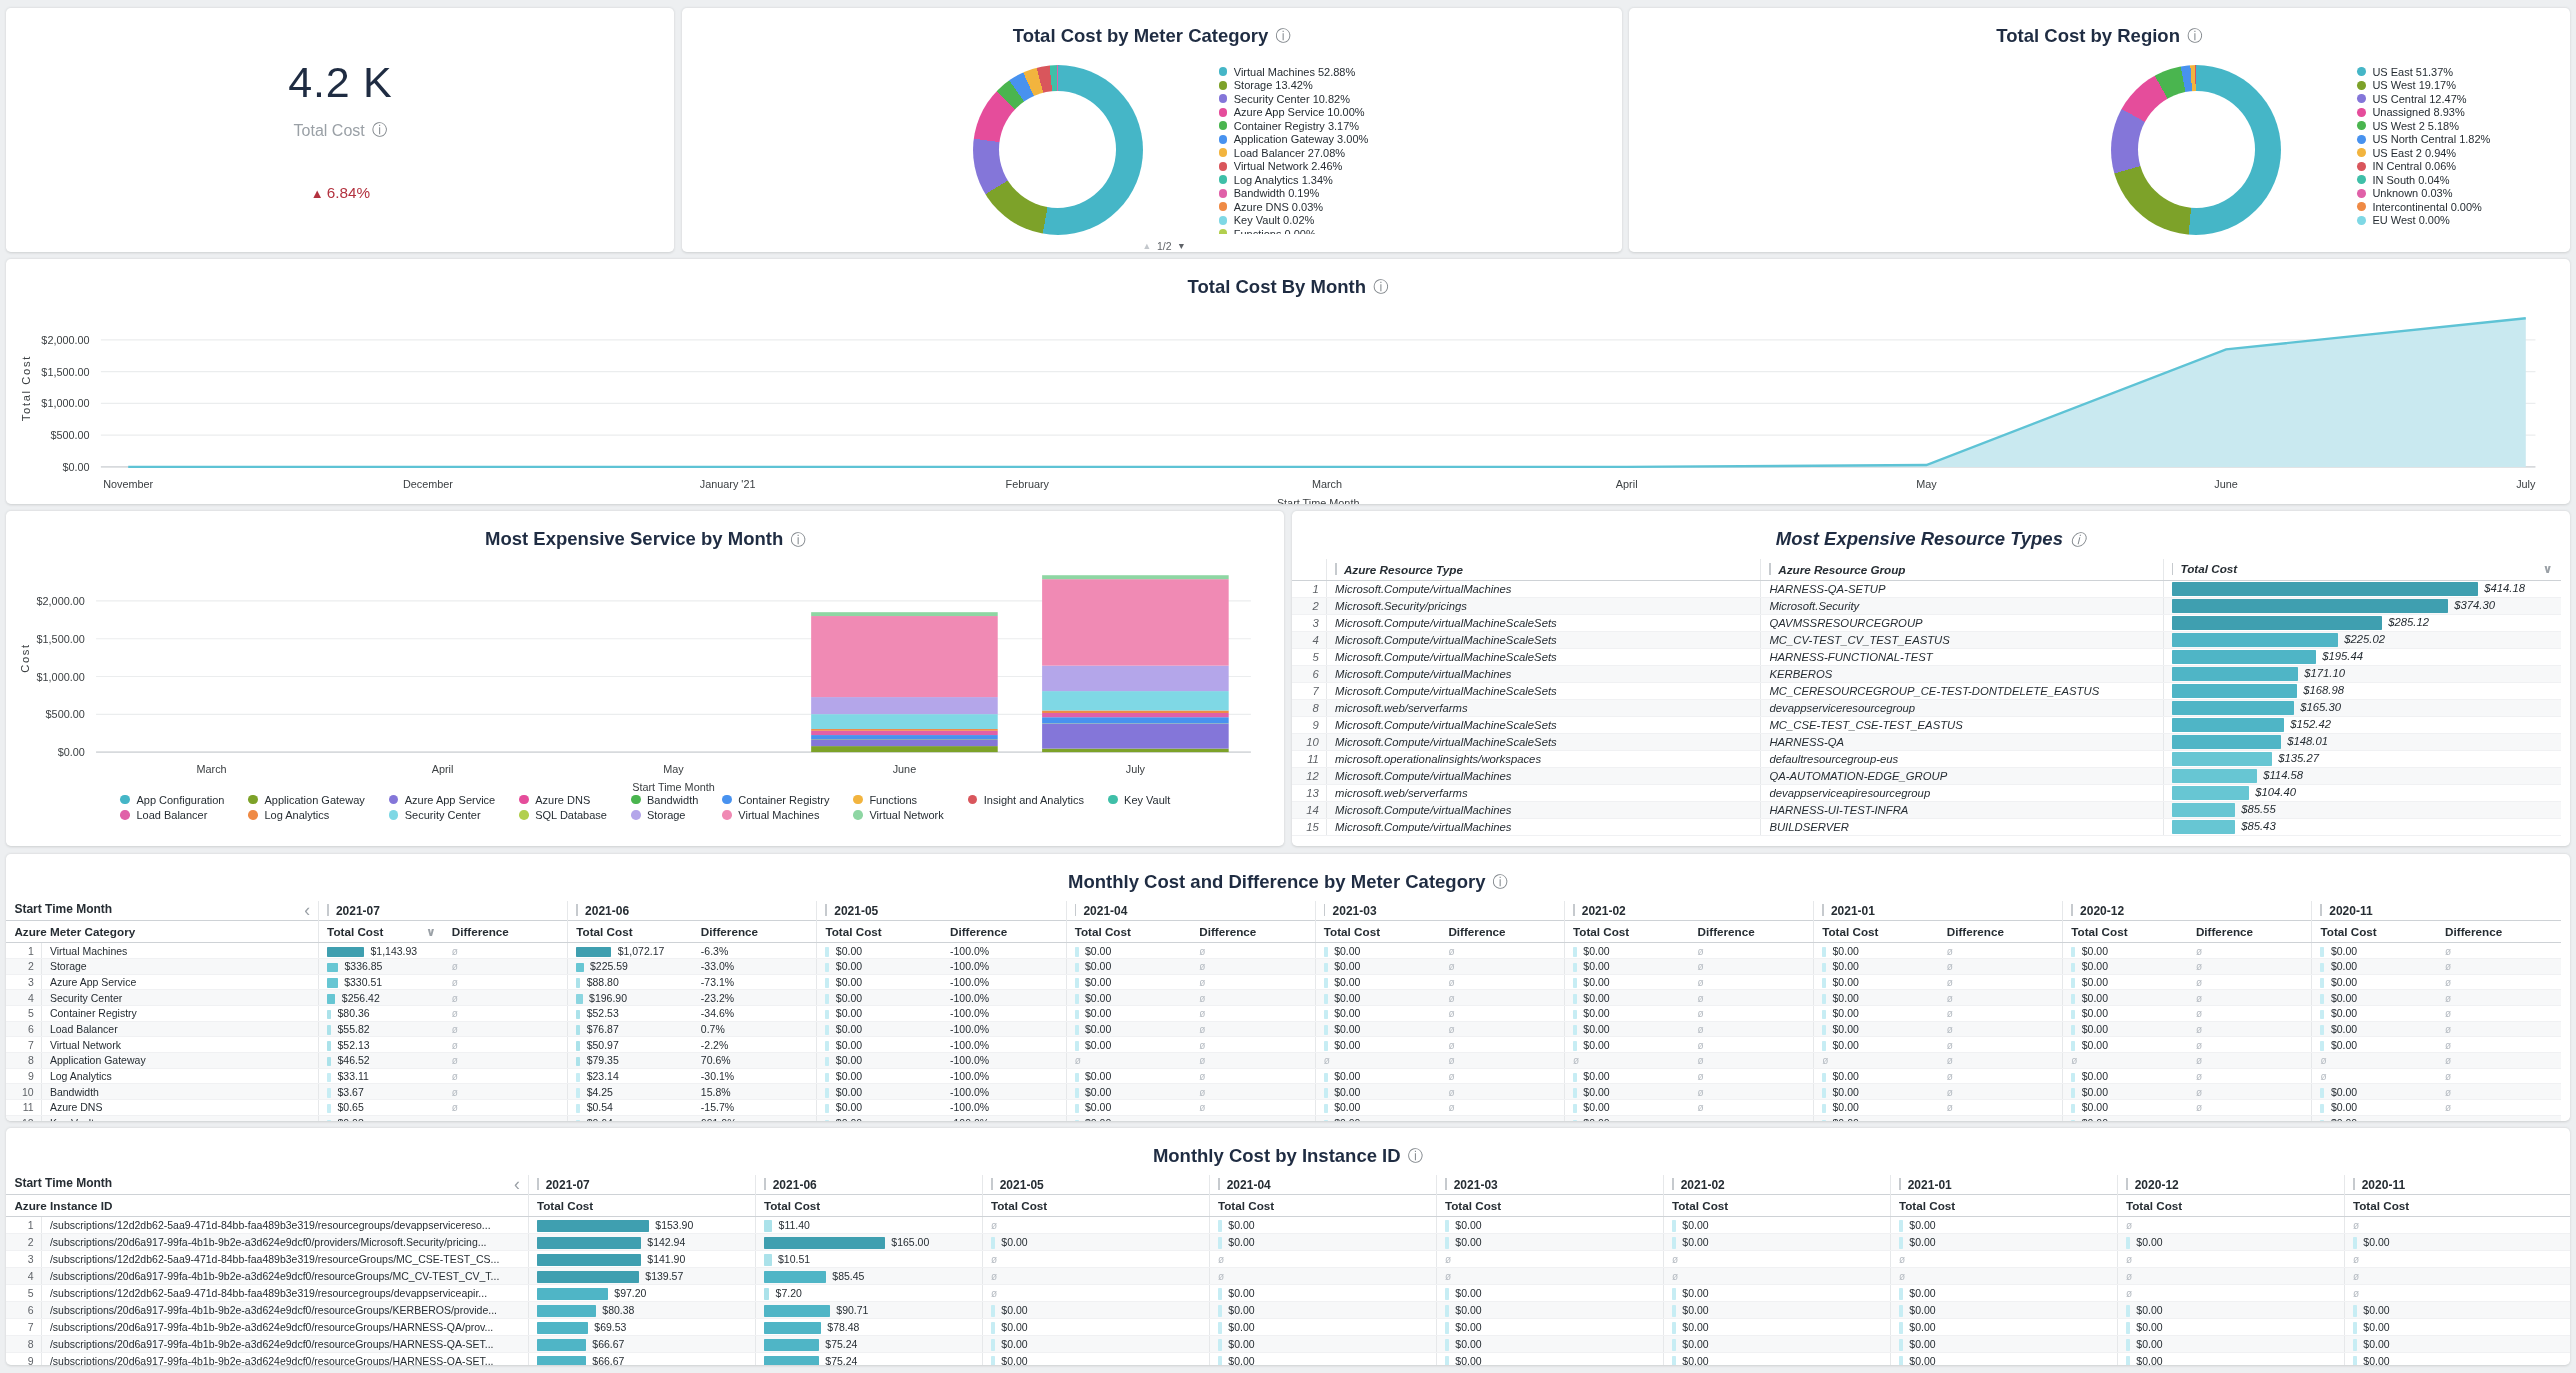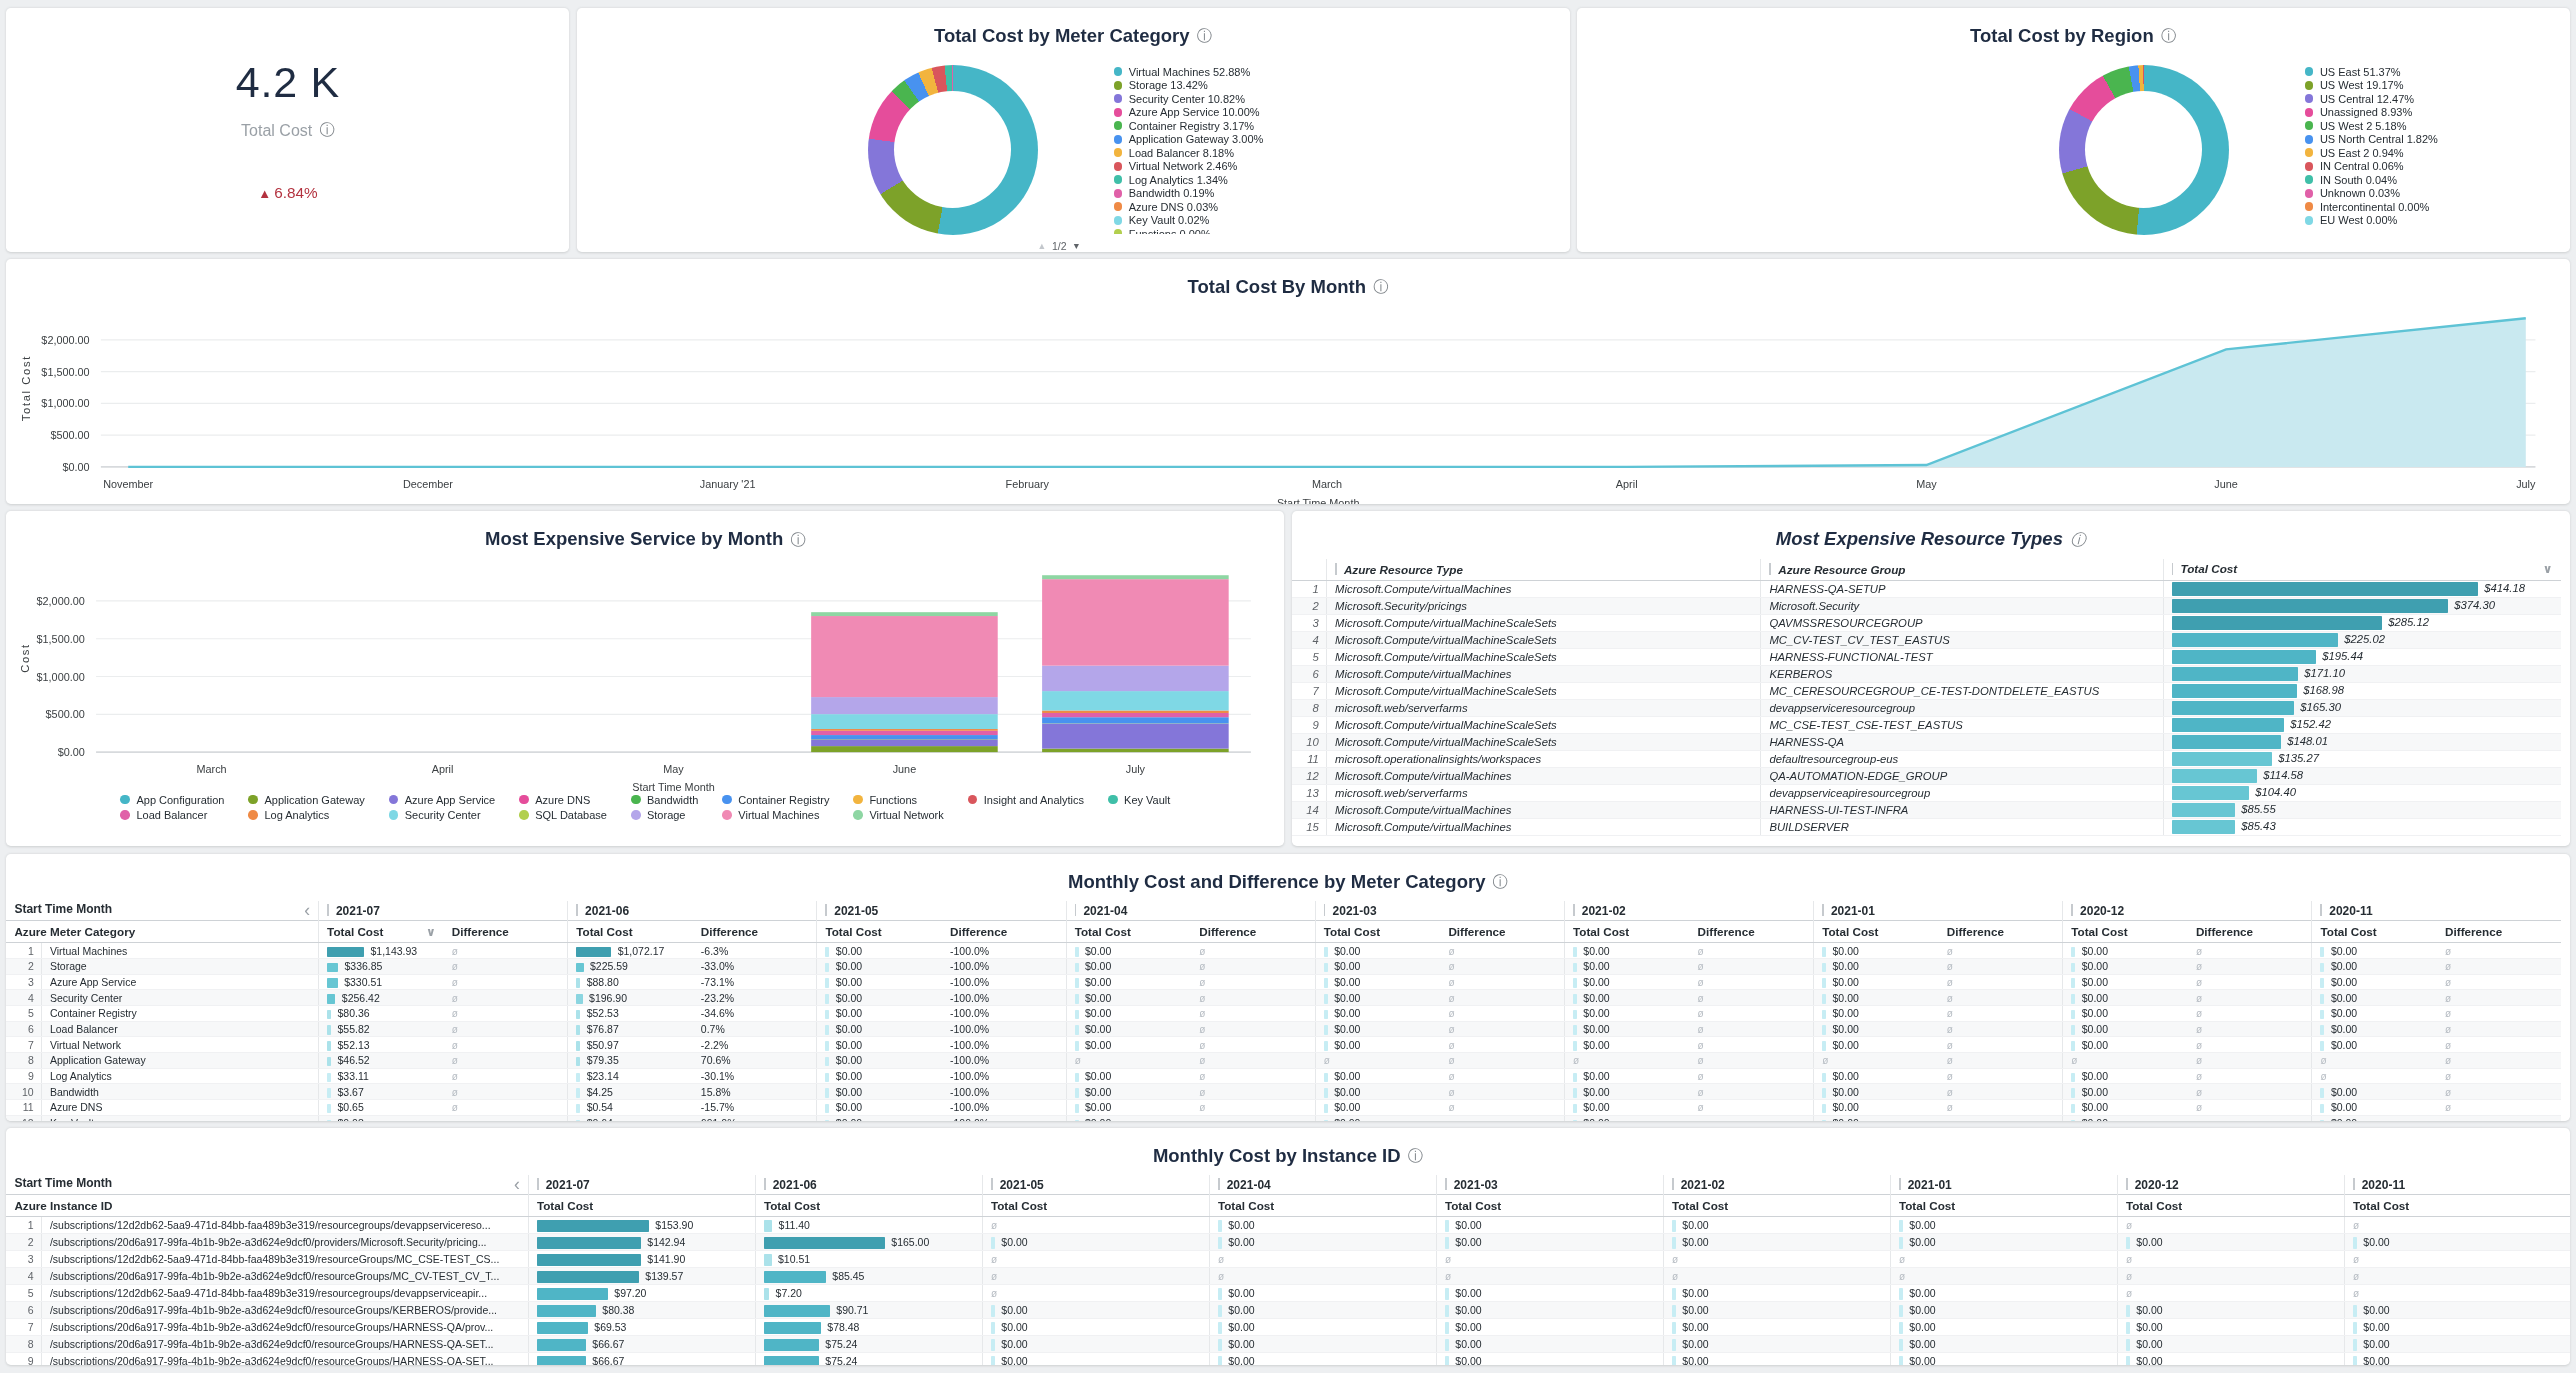--- a/index.html
+++ b/index.html
@@ -1,20 +1,20 @@
 <!DOCTYPE html>
 <html style="font-size:13px"><head>
 <meta charset="utf-8">
 <style>
   html,body{margin:0;padding:0;background:#edeff1;font-family:"Liberation Sans","DejaVu Sans",sans-serif;color:#262d33;}
   .page{width:2576px;height:1373px;padding:8px 6.4px;box-sizing:border-box;display:flex;flex-direction:column;gap:7.2px;overflow:hidden;}
   .card{background:#fff;border-radius:4.8px;box-shadow:0 0.8px 2.4px rgba(60,64,67,.18);overflow:hidden;position:relative;box-sizing:border-box;}
   .row{display:flex;gap:7.2px;}
   .r1{height:244px;}
-  .kpi-card{width:563px;flex:none;display:flex;flex-direction:column;align-items:center;justify-content:center;}
+  .kpi-card{width:668px;flex:none;display:flex;flex-direction:column;align-items:center;justify-content:center;}
   .dcard{flex:1;}
   .r2{height:245px;flex:none;}
   .r3{height:335px;}
   .r3-left{width:1278px;flex:none;}
   .r3-right{flex:1;font-style:italic;}
   .r4{height:267px;flex:none;}
   .r5{flex:1;}
   .ctitle{text-align:center;font-size:18.5px;font-weight:700;color:#1f2c42;padding-top:17px;white-space:nowrap;}
   .inf{color:#80868b;font-weight:400;font-size:15.3px;margin-left:7.2px;vertical-align:0.8px;}
   
@@ -102,21 +102,21 @@
               <div class="lg-item">
                 <span class="dot" style="background: rgb(74, 181, 79);"></span>
                 <span>Container Registry 3.17%</span>
               </div>
               <div class="lg-item">
                 <span class="dot" style="background: rgb(72, 146, 239);"></span>
                 <span>Application Gateway 3.00%</span>
               </div>
               <div class="lg-item">
                 <span class="dot" style="background: rgb(242, 180, 62);"></span>
-                <span>Load Balancer 8.18%</span>
+                <span>Load Balancer 27.08%</span>
               </div>
               <div class="lg-item">
                 <span class="dot" style="background: rgb(217, 86, 92);"></span>
                 <span>Virtual Network 2.46%</span>
               </div>
               <div class="lg-item">
                 <span class="dot" style="background: rgb(63, 191, 168);"></span>
                 <span>Log Analytics 1.34%</span>
               </div>
               <div class="lg-item">

